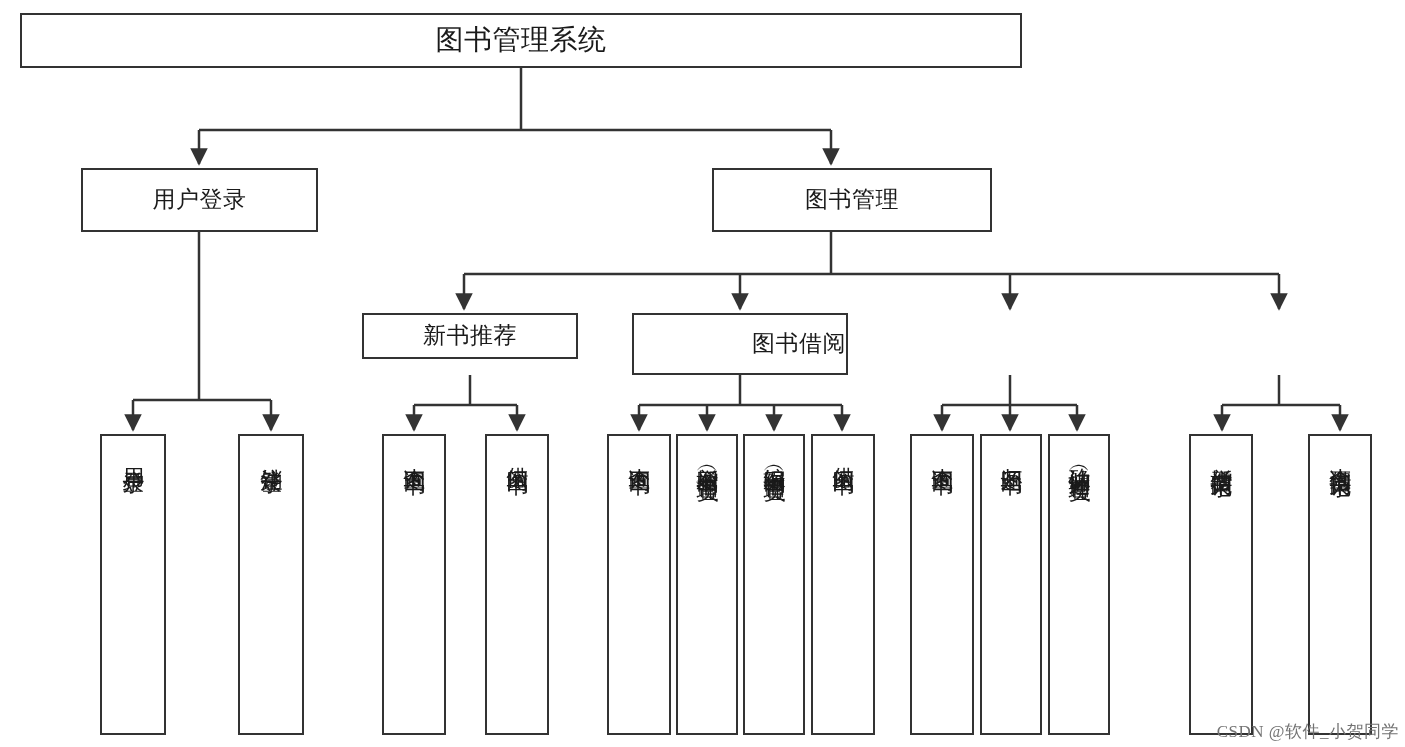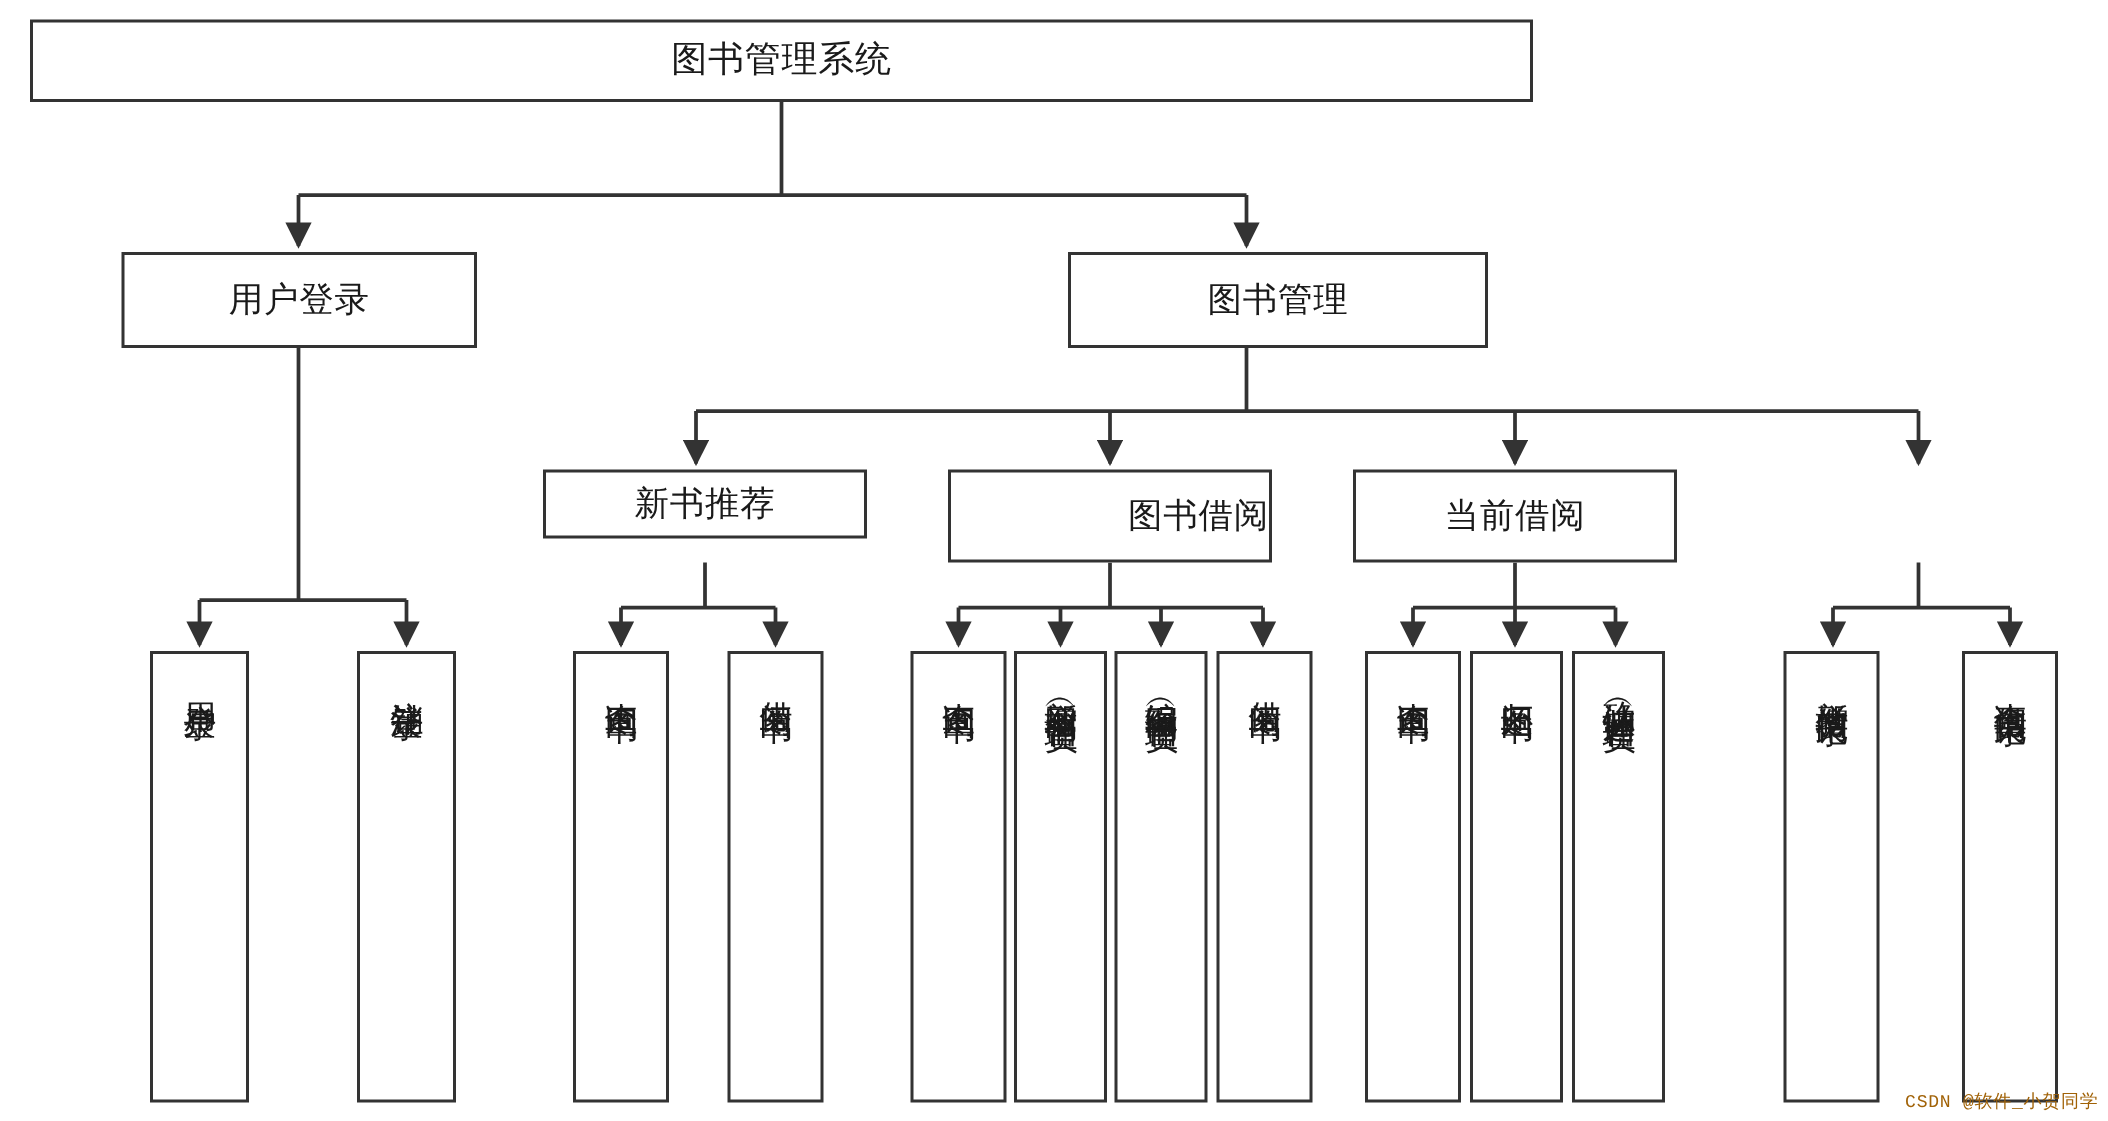--- a/index.html
+++ b/index.html
@@ -29,45 +29,45 @@
     display:block;
     white-space:pre;
     letter-spacing:0.5px;
   }
   
   .node.horiz .label{
     writing-mode:horizontal-tb;
     font-size:23px;
     line-height:1.1;
   }
-  .node.root .label{font-size:24px;}
+  .node.root .label{font-size:28px;}
   
   .node.vert{
     align-items:flex-start;
     justify-content:center;
     padding-top:14px;
   }
   .node.vert .label{
     writing-mode:vertical-rl;
     text-orientation:upright;
     font-size:22px;
     line-height:1.22;
     letter-spacing:2px;
     white-space:normal;
     max-height:286px;
   }
   .wm{
     position:absolute;
     right:6px;bottom:4px;
-    font-size:12px;
-    color:#a16207;
+    font-size:17px;
+    color:#737373;
     letter-spacing:0.5px;
     z-index:9;
     white-space:nowrap;
-    font-family:Liberation Mono, monospace;
+    font-family:Liberation Serif, serif;
   }
   svg.links{
     position:absolute;left:0;top:0;width:1405px;height:747px;
     z-index:1;pointer-events:none;
   }
 </style>
 </head>
 <body>
 
 <div id="diagram">
@@ -132,23 +132,20 @@
   <div class="node horiz" style="left:712px;top:168px;width:280px;height:64px;">
     <span class="label">图书管理</span>
   </div>
 
   <div class="node horiz" style="left:362px;top:313px;width:216px;height:46px;">
     <span class="label">新书推荐</span>
   </div>
   <div class="node horiz" style="left:632px;top:313px;width:216px;height:62px;justify-content:flex-end;">
     <span class="label">图书借阅</span>
   </div>
-  <div class="node horiz" style="left:902px;top:313px;width:216px;height:62px;">
-    <span class="label">当前借阅</span>
-  </div>
 
   <div class="node vert" style="left:100px;top:434px;width:66px;height:301px;">
     <span class="label">用户登录</span>
   </div>
   <div class="node vert" style="left:238px;top:434px;width:66px;height:301px;">
     <span class="label">注销登录</span>
   </div>
 
   <div class="node vert" style="left:382px;top:434px;width:64px;height:301px;">
     <span class="label">查询图书</span>

